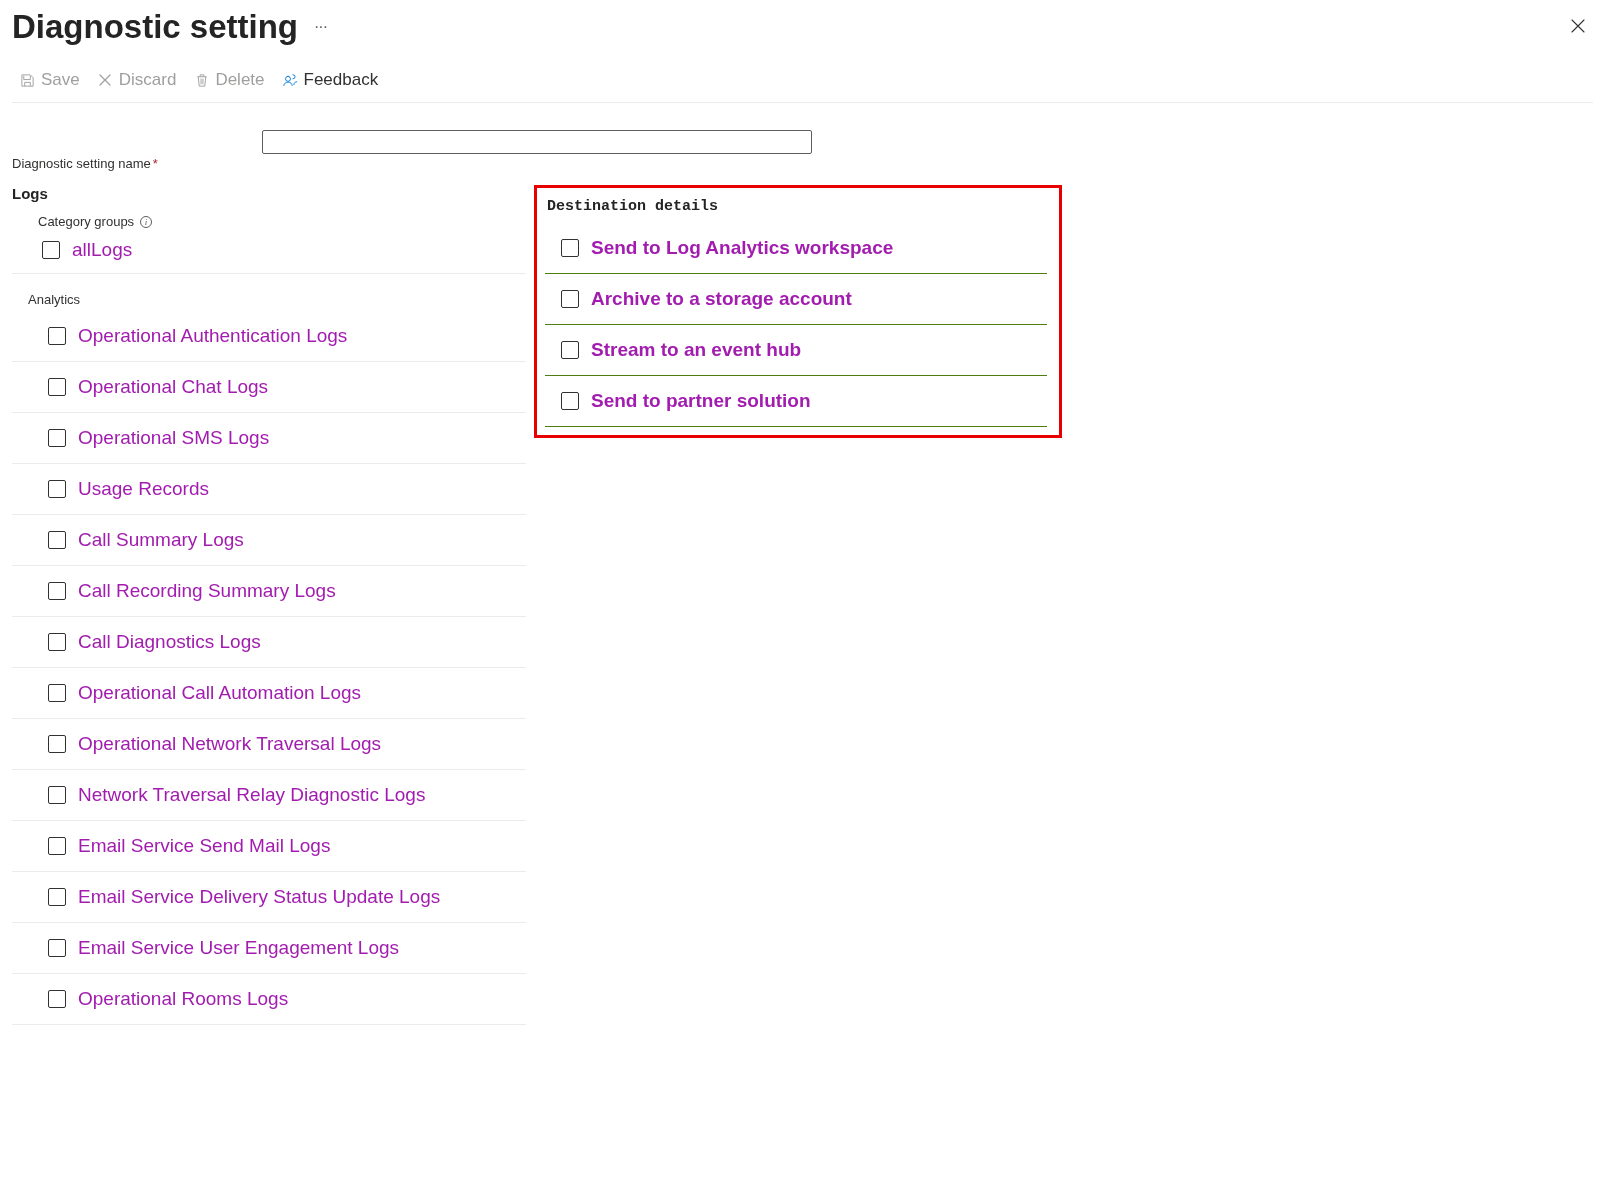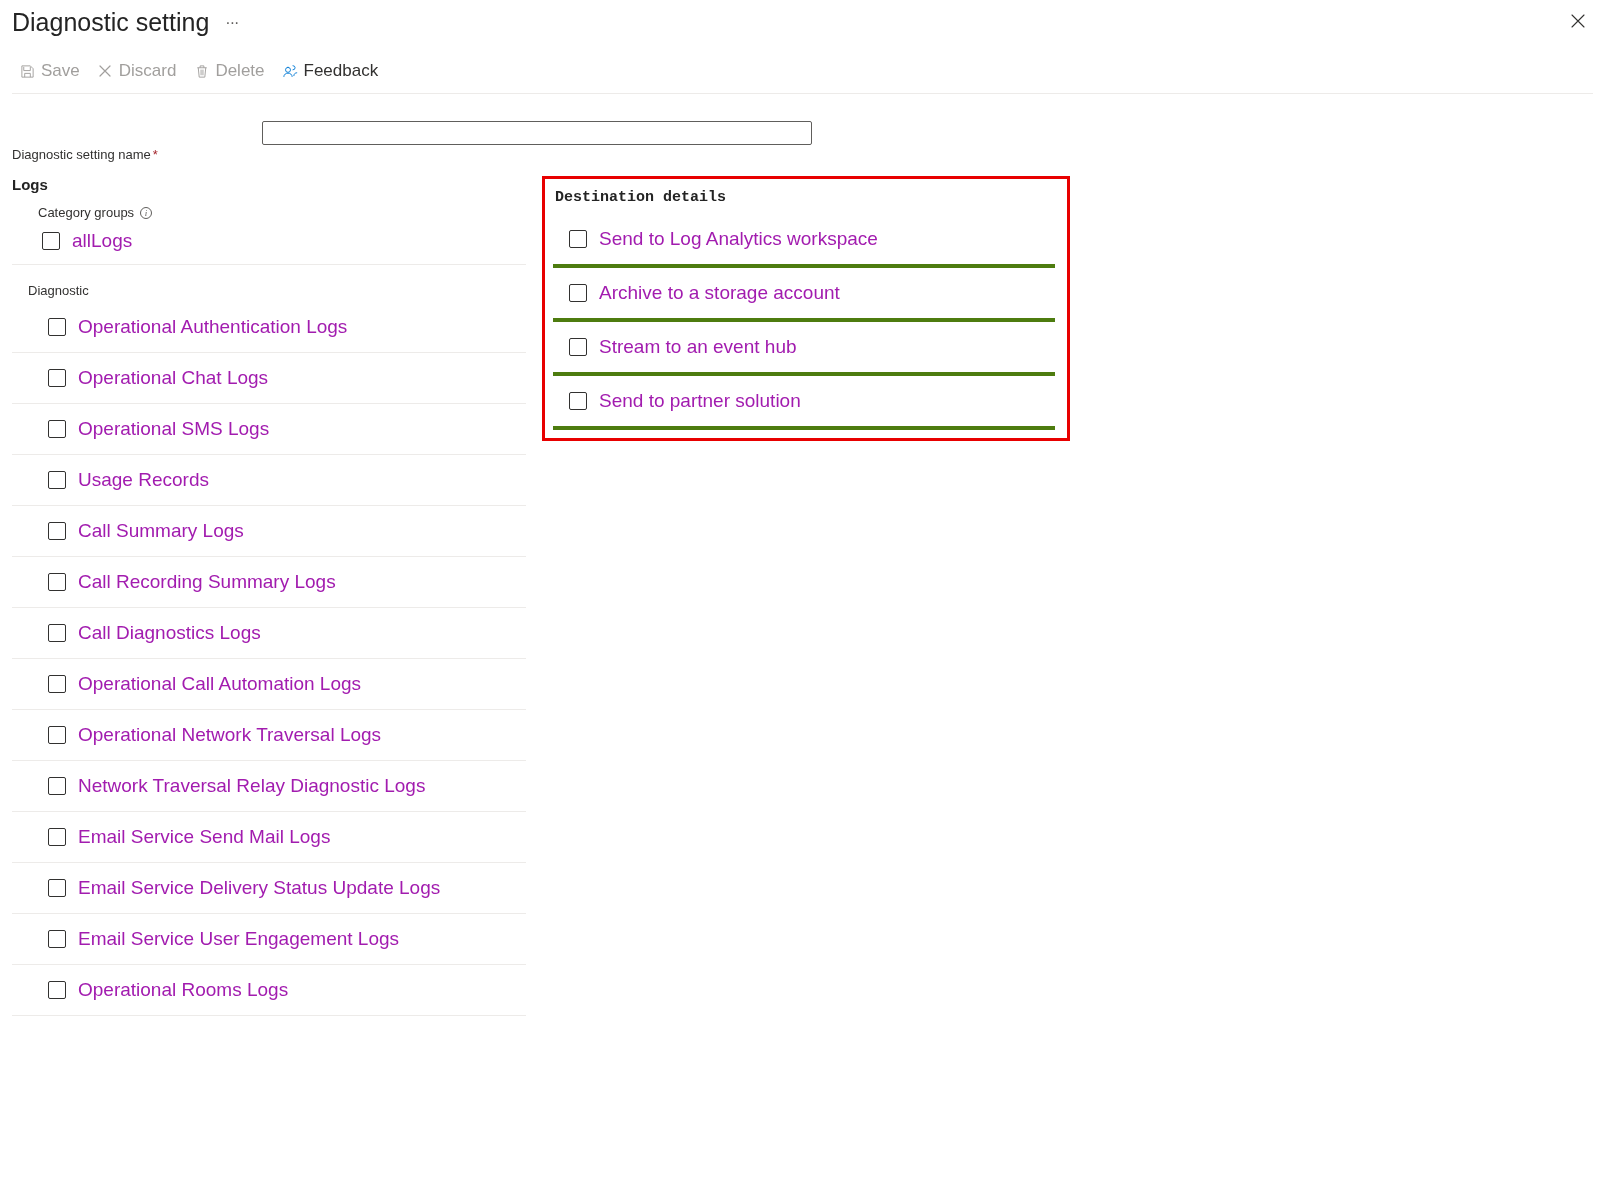--- a/index.html
+++ b/index.html
@@ -23,22 +23,22 @@
       align-items: center;
       justify-content: space-between;
       padding: 8px 0 14px 0;
     }
     .header-left {
       display: flex;
       align-items: center;
       gap: 16px;
     }
     .page-title {
-      font-size: 25px;
-      font-weight: 400;
+      font-size: 33px;
+      font-weight: 700;
       color: #242424;
     }
     .ellipsis-icon {
       font-size: 16px;
       color: #605e5c;
       letter-spacing: -1px;
       cursor: pointer;
     }
     .close-icon {
       font-size: 18px;
@@ -101,21 +101,21 @@
       width: 550px;
       height: 24px;
       border: 1px solid #605e5c;
       border-radius: 2px;
       padding: 2px 8px;
       font-family: inherit;
       font-size: 13px;
     }
     .columns {
       display: flex;
-      gap: 12px;
+      gap: 4px;
       margin-top: 6px;
     }
     .col-left {
       width: 514px;
     }
     .col-right {
       flex: 1;
       padding-left: 4px;
     }
     .section-heading {
@@ -181,21 +181,22 @@
     .red-highlight {
       border: 3px solid #e80000;
       padding: 8px 12px 8px 8px;
       width: 528px;
     }
     .dest-row {
       display: flex;
       align-items: center;
       gap: 12px;
       padding: 14px 0 14px 16px;
-      border-bottom: 4px solid #4d7c0f;
+      border-bottom: 1px solid #4d7c0f;
+      font-weight: bold;
     }
     .dest-heading {
       font-size: 15px;
       font-weight: 600;
       color: #242424;
       margin: 2px 0 8px 2px;
       font-family: Liberation Mono, monospace;
     }
   </style>
 </head>
@@ -264,21 +265,21 @@
         <span>Category groups</span>
         <span class="info-icon">i</span>
       </div>
 
       <div class="checkbox-row no-border">
         <div class="chk"></div>
         <span class="chk-label">allLogs</span>
       </div>
       <div class="section-line"></div>
 
-      <div class="subheading">Diagnostic</div>
+      <div class="subheading">Analytics</div>
 
       <div id="categories-list">
           <div class="checkbox-row">
             <div class="chk"></div>
             <span class="chk-label">Operational Authentication Logs</span>
           </div>
           <div class="checkbox-row">
             <div class="chk"></div>
             <span class="chk-label">Operational Chat Logs</span>
           </div>

